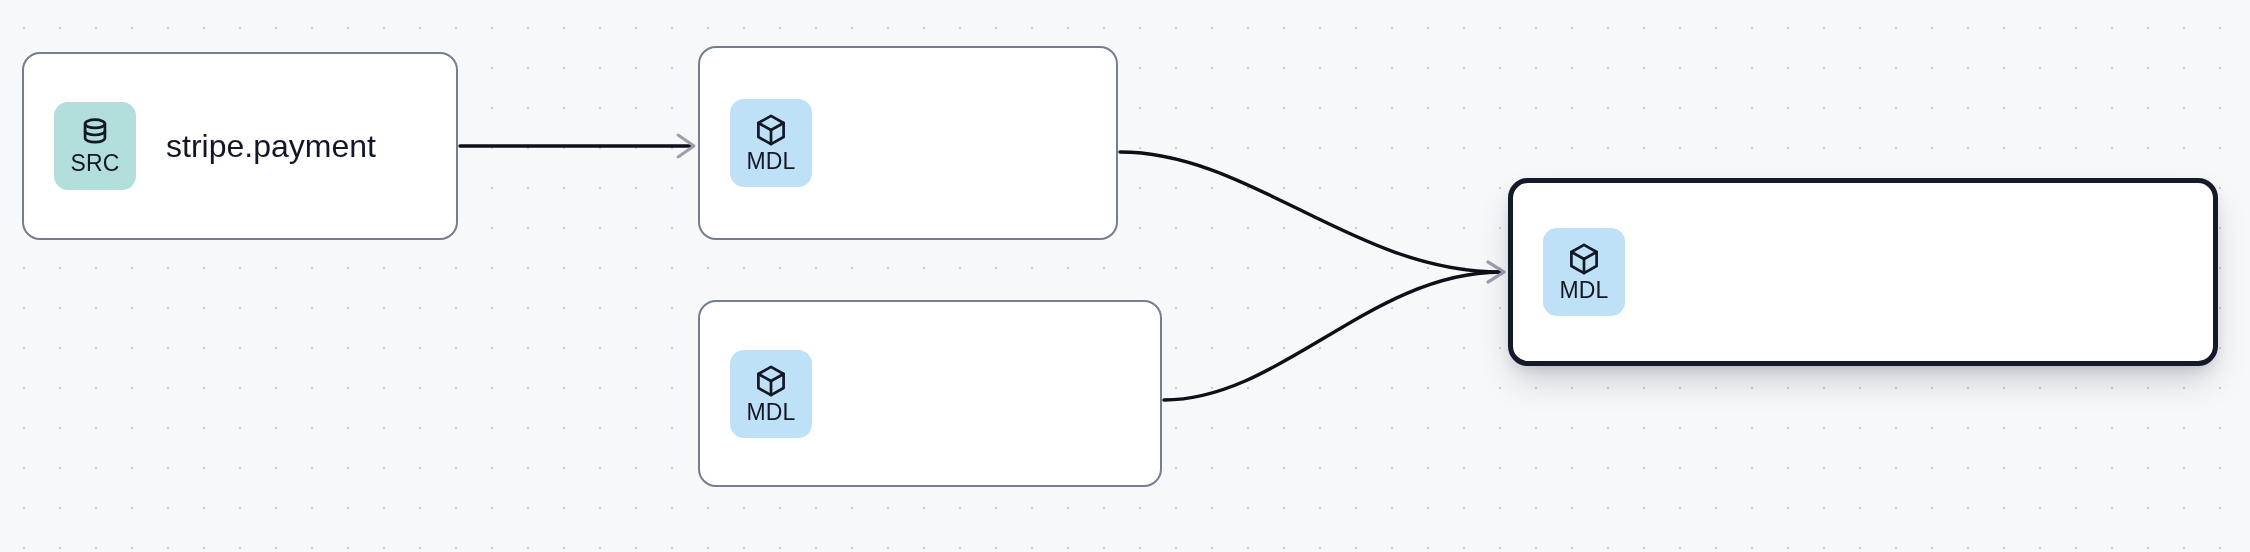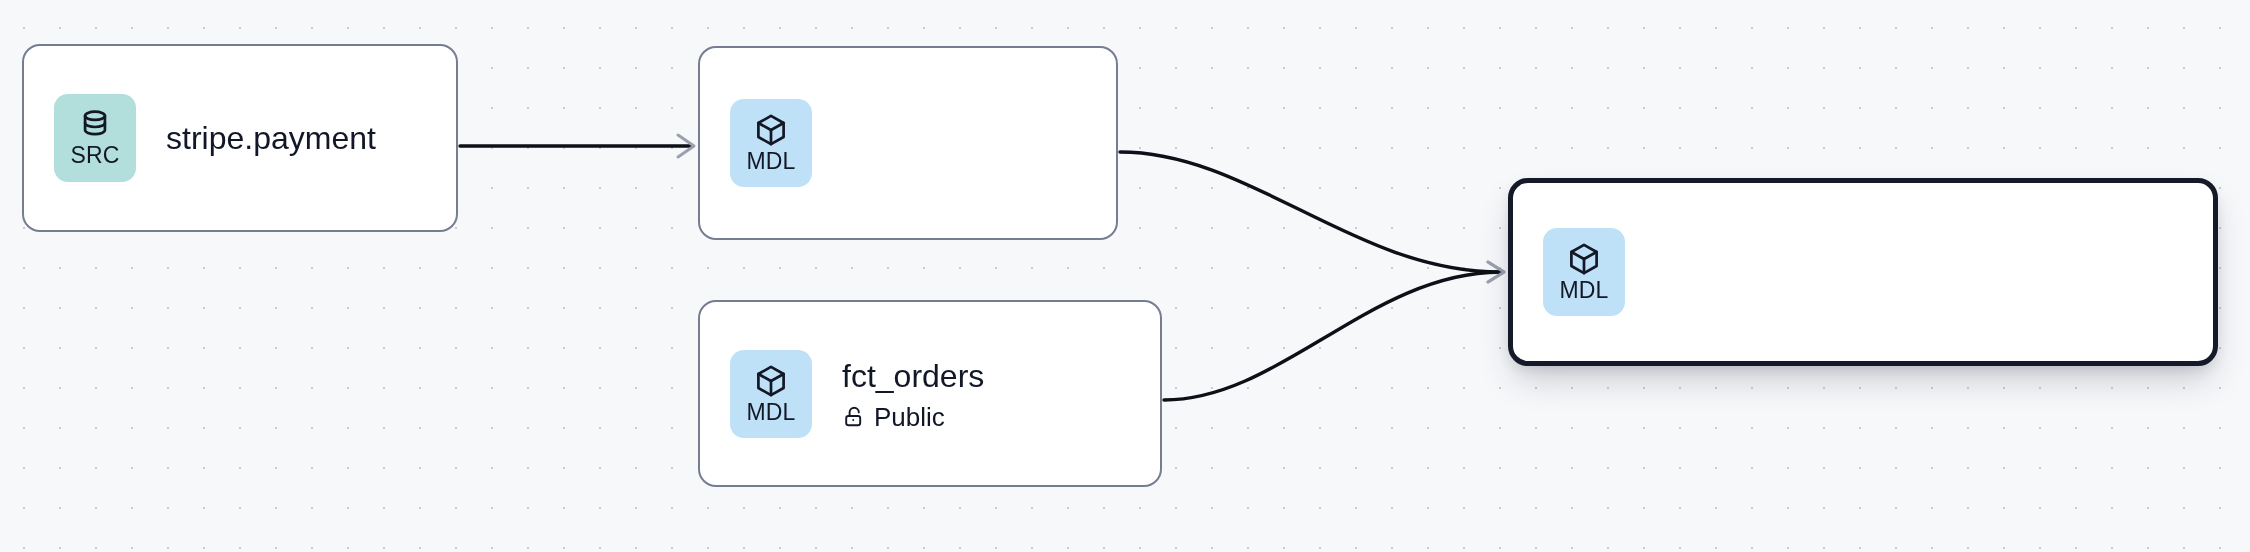--- a/index.html
+++ b/index.html
@@ -144,21 +144,21 @@
         <path class="edge-path" d="M 1120 152 C 1250 152, 1355 272, 1500 272" stroke="#0d1117"></path>
         <path class="edge-arrow" d="M 1488 262 L 1504 272 L 1488 282" stroke="#9aa0ae"></path>
       </g>
       <g>
         <path class="edge-path" d="M 1164 400 C 1280 400, 1370 273, 1500 272" stroke="#0d1117"></path>
         <path class="edge-arrow" d="M 1488 262 L 1504 272 L 1488 282" stroke="#9aa0ae"></path>
       </g>
     </svg>
 
   <div id="node-layer">
-      <div class="node" style="left: 22px; top: 44px; width: 436px; height: 188px; border-color: rgb(118, 125, 146);">
+      <div class="node" style="left: 22px; top: 52px; width: 436px; height: 188px; border-color: rgb(118, 125, 146);">
         <div class="type-badge badge-src" style="background: rgb(178, 223, 220);">
           <span class="badge-glyph">
             <svg width="34" height="34" viewBox="0 0 24 24" fill="none" stroke="#121826" stroke-width="1.9" stroke-linecap="round" stroke-linejoin="round">
       <ellipse cx="12" cy="5.5" rx="7" ry="2.9"></ellipse>
       <path d="M5 5.5 v5 c0 1.6 3.1 2.9 7 2.9 s7 -1.3 7 -2.9 v-5"></path>
       <path d="M5 10.6 v5 c0 1.6 3.1 2.9 7 2.9 s7 -1.3 7 -2.9 v-5"></path>
     </svg>
           </span>
           <span class="badge-label">SRC</span>
         </div>
@@ -182,33 +182,20 @@
         <div class="type-badge badge-mdl" style="background: rgb(191, 225, 247);">
           <span class="badge-glyph">
             <svg width="36" height="36" viewBox="0 0 24 24" fill="none" stroke="#121826" stroke-width="1.8" stroke-linecap="round" stroke-linejoin="round">
       <path d="M12 2.6 L20.4 7.3 L20.4 16.7 L12 21.4 L3.6 16.7 L3.6 7.3 Z"></path>
       <path d="M3.6 7.3 L12 12 L20.4 7.3"></path>
       <path d="M12 12 L12 21.4"></path>
     </svg>
           </span>
           <span class="badge-label">MDL</span>
         </div>
-        <div class="node-text">
-          <div class="node-title">fct_orders</div>
-          <div class="node-subrow">
-            <span class="lock-glyph">
-              <svg width="24" height="24" viewBox="0 0 24 24" fill="none" stroke="#111726" stroke-width="1.9" stroke-linecap="round" stroke-linejoin="round">
-      <rect x="4.2" y="11" width="14" height="9.2" rx="2.2"></rect>
-      <path d="M7.6 11 V7.4 a4.6 4.6 0 0 1 9.2 0"></path>
-      <path d="M11.2 15 h0.01"></path>
-    </svg>
-            </span>
-            <span class="node-sublabel">Public</span>
-          </div>
-        </div>
       </div>
       <div class="node selected" style="left: 1508px; top: 178px; width: 710px; height: 188px; border-color: rgb(20, 26, 41);">
         <div class="type-badge badge-mdl" style="background: rgb(191, 225, 247);">
           <span class="badge-glyph">
             <svg width="36" height="36" viewBox="0 0 24 24" fill="none" stroke="#121826" stroke-width="1.8" stroke-linecap="round" stroke-linejoin="round">
       <path d="M12 2.6 L20.4 7.3 L20.4 16.7 L12 21.4 L3.6 16.7 L3.6 7.3 Z"></path>
       <path d="M3.6 7.3 L12 12 L20.4 7.3"></path>
       <path d="M12 12 L12 21.4"></path>
     </svg>
           </span>

